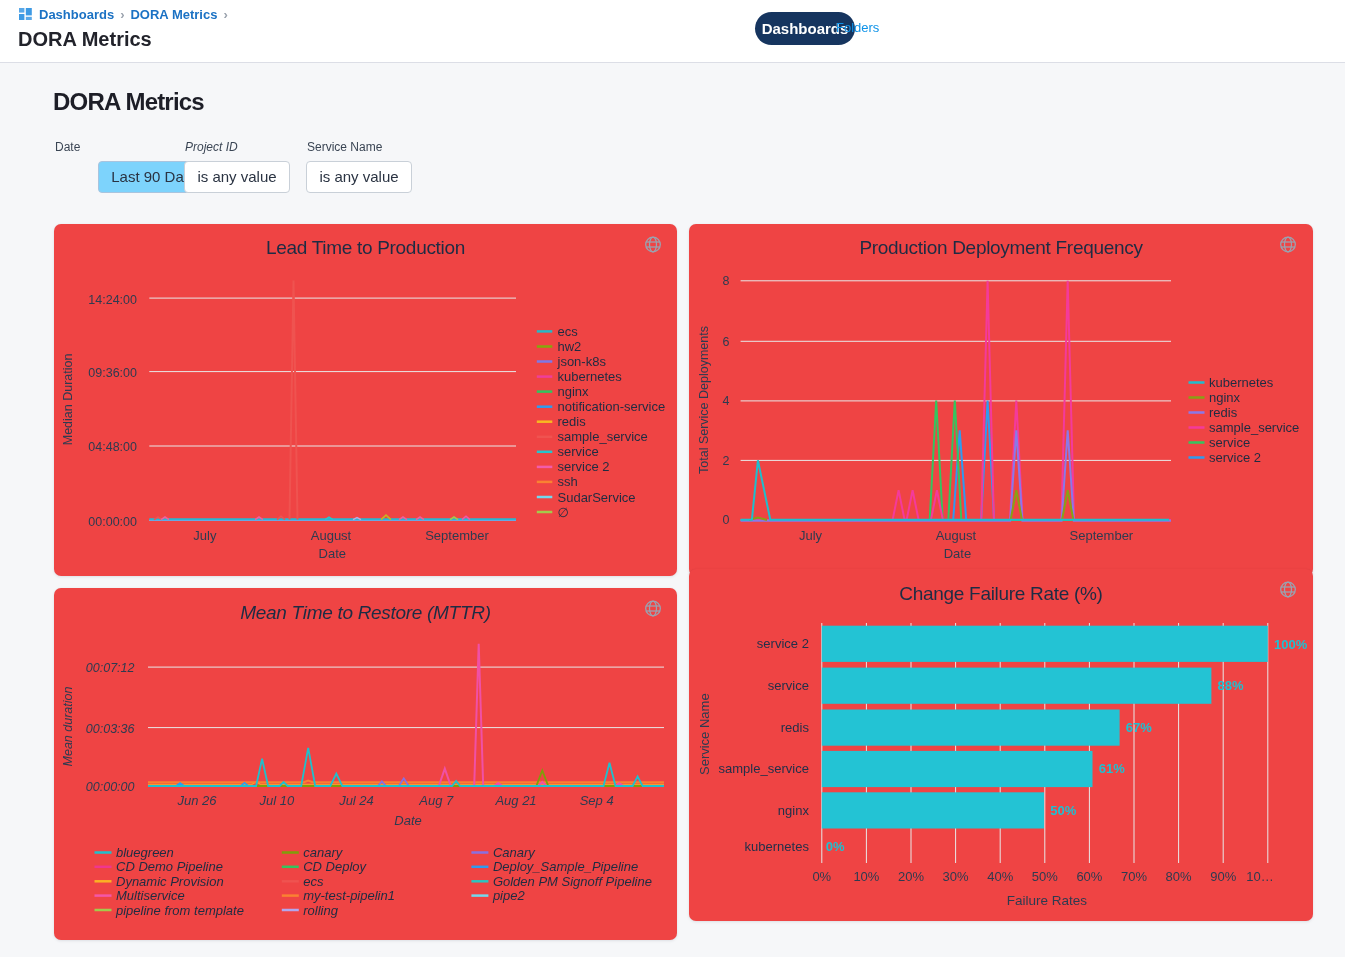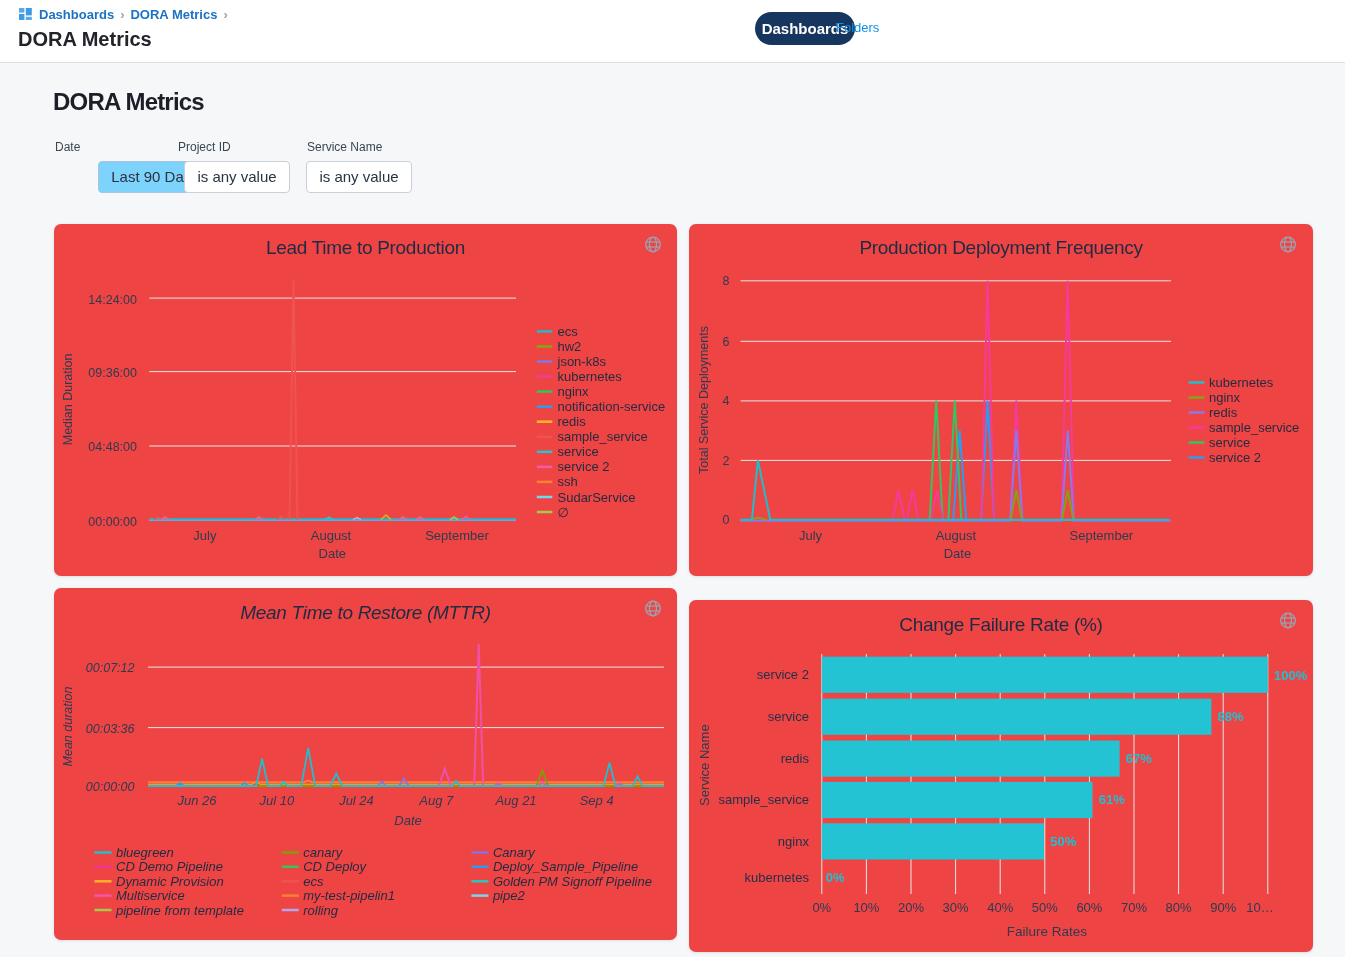--- a/index.html
+++ b/index.html
@@ -27,21 +27,21 @@
     <rect x="6.8" y="8.8" width="6" height="3.2" fill="#59a8e8"></rect>
   </svg>
   <div class="crumb">Dashboards<span class="sep">›</span><a style="color:#1b72c4;text-decoration:none;">DORA Metrics</a><span class="sep">›</span></div>
   <div id="pagetitle">DORA Metrics</div>
   <div id="pill">Dashboards</div>
   <div id="folders">Folders</div>
 </div>
 
 <div id="h1">DORA Metrics</div>
 <div class="flabel" style="left:55px;">Date</div>
-<div class="flabel" style="left:178px;">Project ID</div>
+<div class="flabel" style="left:185px;font-style:italic;">Project ID</div>
 <div class="flabel" style="left:307px;">Service Name</div>
 <div class="fbtn" style="left:54px; width:114px; background:#7dd3fc; border:1px solid #a9c4de;margin-left:44px;">Last 90 Days</div>
 <div class="fbtn" style="left:184px; width:106px; background:#ffffff; border:1px solid #c9d0d8;">is any value</div>
 <div class="fbtn" style="left:306px; width:106px; background:#ffffff; border:1px solid #c9d0d8;">is any value</div>
 
 <div class="card" id="card1" style="left:54px; top:224px; width:623px; height:352px;">
 <svg width="623" height="352" viewBox="0 0 623 352">
   <text x="311.5" y="29.8" font-size="19" letter-spacing="-0.3" fill="#1d2c44" text-anchor="middle">Lead Time to Production</text>
   <g stroke="#9aa3b1" fill="none" stroke-width="1.3" transform="translate(599,20.5)">
     <circle r="7.3"></circle>
@@ -239,21 +239,21 @@
     <text x="249.2" y="297.8">ecs</text>
     <text x="249.2" y="312.1">my-test-pipelin1</text>
     <text x="249.2" y="326.5">rolling</text>
     <text x="438.9" y="269">Canary</text>
     <text x="438.9" y="283.3">Deploy_Sample_Pipeline</text>
     <text x="438.9" y="297.8">Golden PM Signoff Pipeline</text>
     <text x="438.9" y="312.1">pipe2</text>
   </g>
 </svg>
 </div>
-<div class="card" id="card4" style="left:689px; top:600px; width:624px; height:352px;">
+<div class="card" id="card4" style="left:689px; top:569px; width:624px; height:352px;">
 <svg width="624" height="352" viewBox="0 0 624 352">
   <text x="312" y="31.3" font-size="19" letter-spacing="-0.3" fill="#1d2c44" text-anchor="middle">Change Failure Rate (%)</text>
   <g stroke="#9aa3b1" fill="none" stroke-width="1.3" transform="translate(599,20.5)">
     <circle r="7.3"></circle>
         <ellipse rx="3.5" ry="7.3"></ellipse>
     <line x1="-6.9" y1="-2.5" x2="6.9" y2="-2.5"></line>
         <line x1="-6.9" y1="2.5" x2="6.9" y2="2.5"></line>
   </g>
   <g stroke="#e8e8e8" stroke-width="1">
     <line x1="132.8" y1="54" x2="132.8" y2="294"></line>

